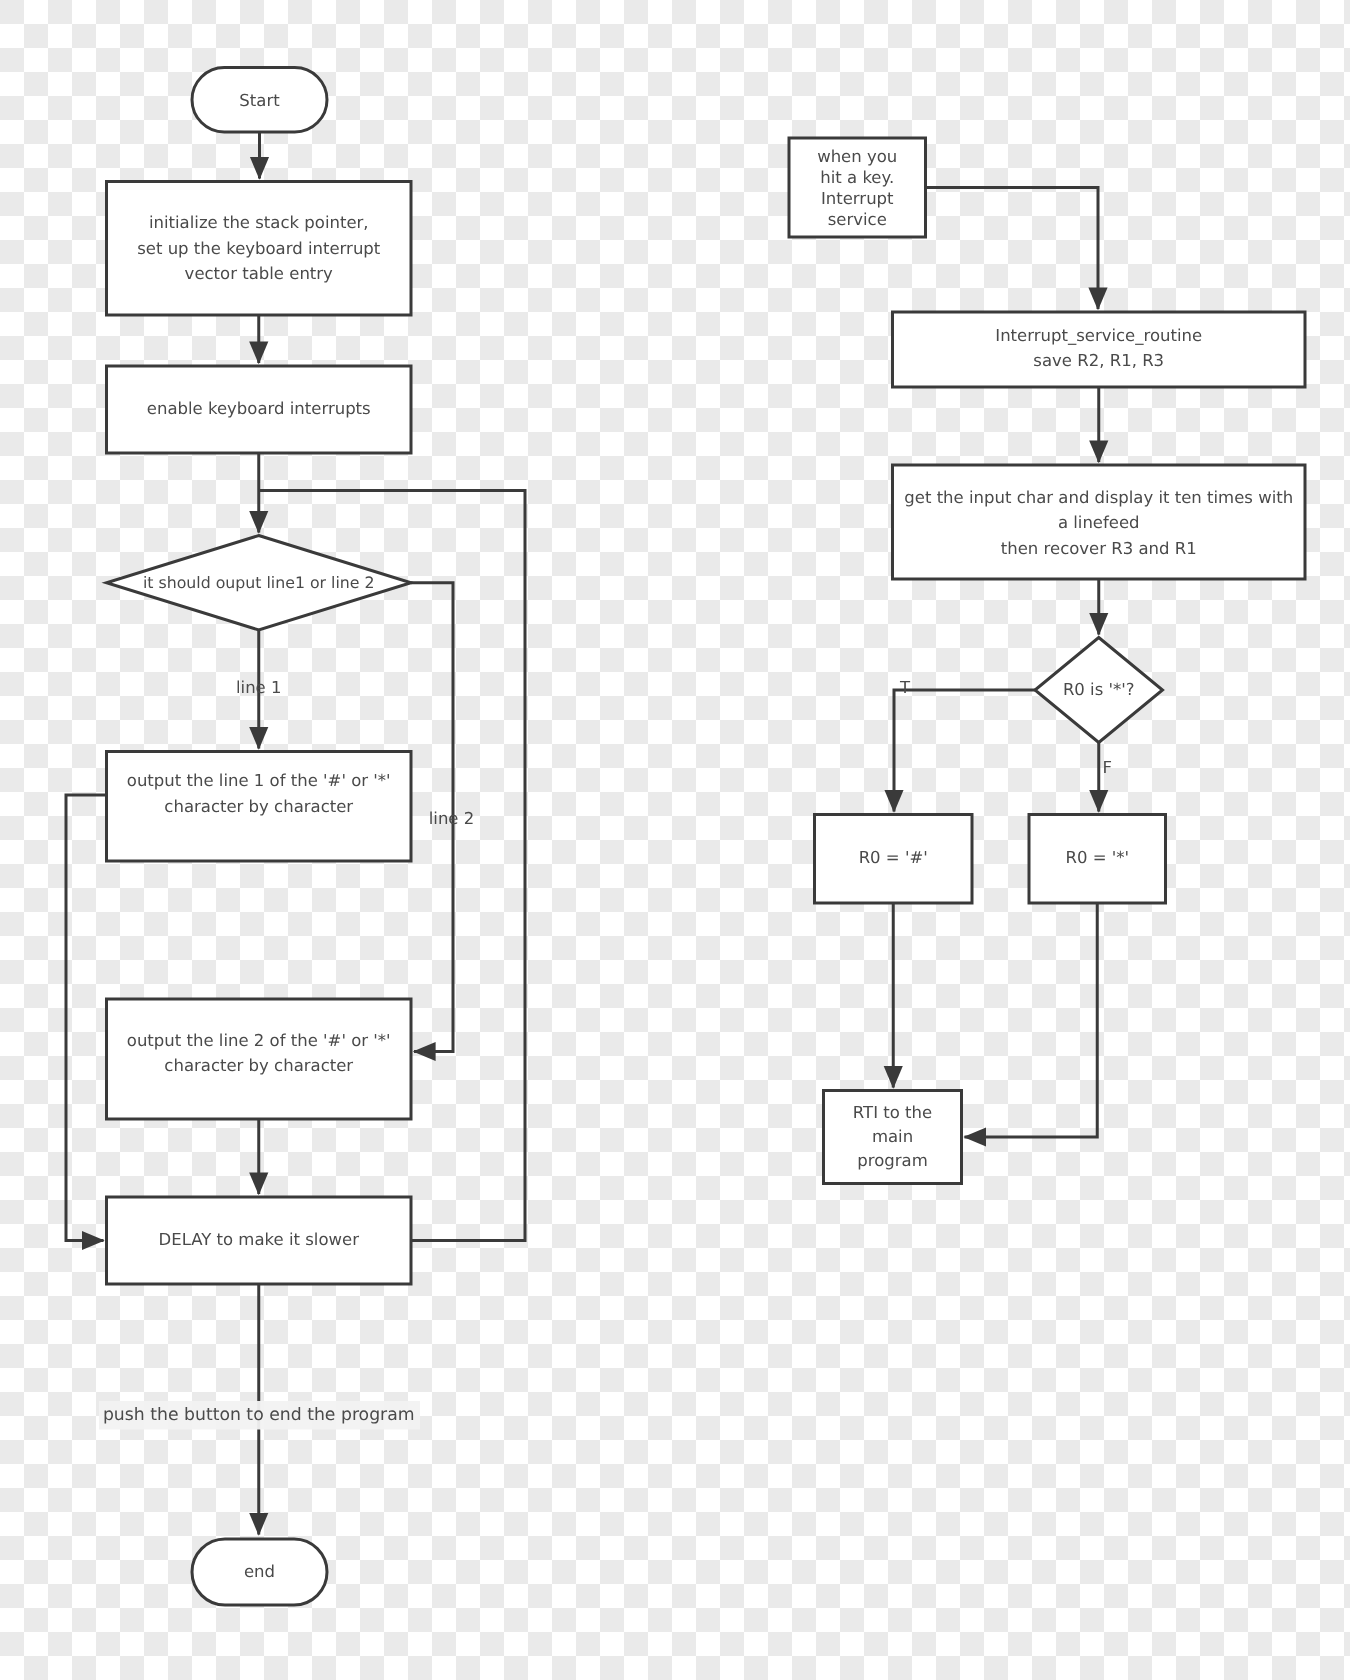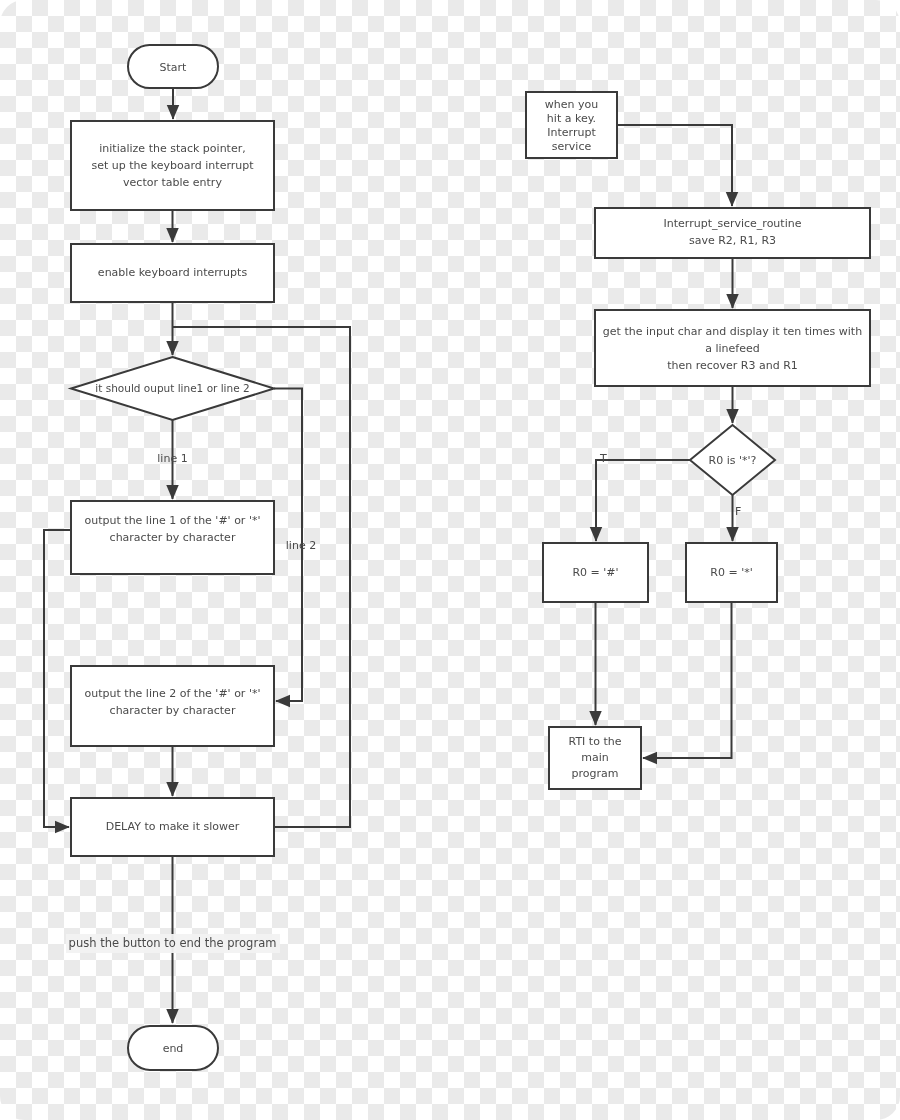--- a/index.html
+++ b/index.html
@@ -8,21 +8,20 @@
     background: #ffffff;
   }
   #canvas {
     position: relative;
     width: 900px;
     height: 1120px;
     background:
       repeating-conic-gradient(#ffffff 0% 25%, #eaeaea 0% 50%) 0 0 / 32px 32px;
     font-family: "DejaVu Sans", "Liberation Sans", sans-serif;
     overflow: hidden;
-    border-radius: 24px;
   }
   svg.flow {
     position: absolute;
     left: 0;
     top: 0;
     width: 900px;
     height: 1120px;
   }
   .shape-stroke {
     stroke: #3a3a3a;

